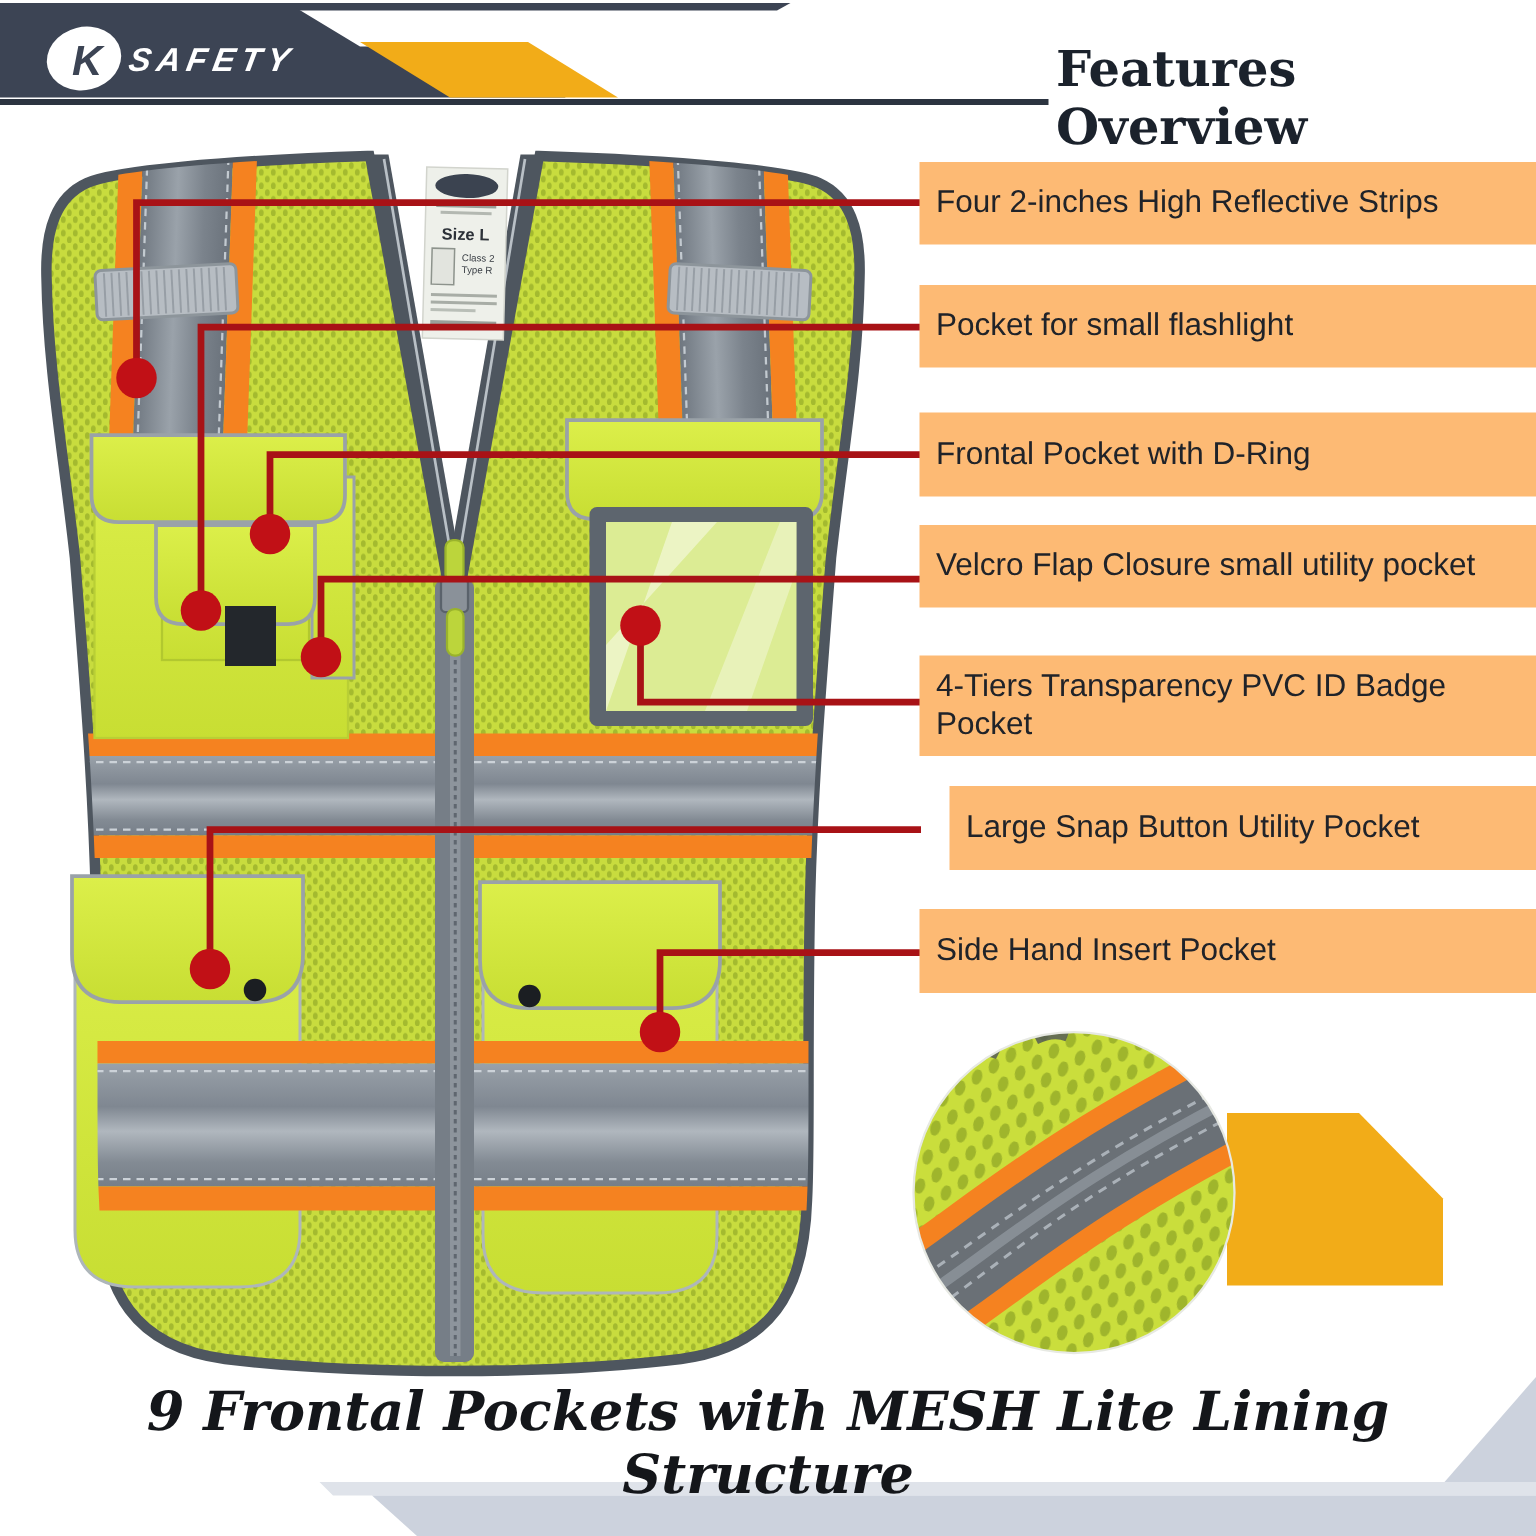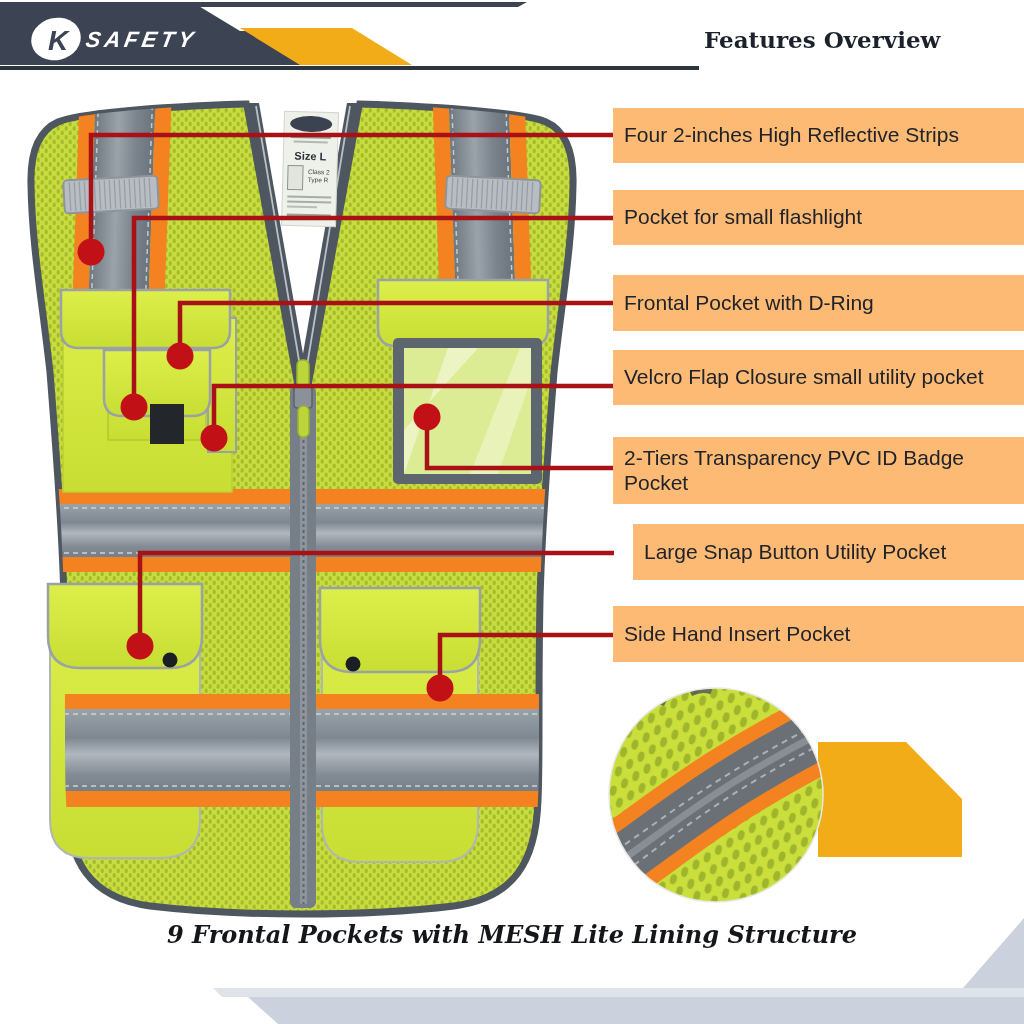--- a/index.html
+++ b/index.html
@@ -1,33 +1,33 @@
 <!DOCTYPE html>
 <html><head>
 <meta charset="utf-8">
 <style>
   html,body{margin:0;padding:0;background:#ffffff;}
   #stage{position:relative;width:1024px;height:1024px;overflow:hidden;background:#fff;
          font-family:"Liberation Sans", sans-serif;}
   #art{position:absolute;left:0;top:0;}
   .hdr-title{position:absolute;left:704px;top:26px;width:310px;
-             font-family:"DejaVu Serif", serif;font-weight:bold;font-size:23px;
+             font-family:"DejaVu Serif", serif;font-weight:bold;font-size:33px;
              color:#1b222c;letter-spacing:0px;}
   .logo-text{position:absolute;left:86px;top:27px;color:#ffffff;
              font-style:italic;font-weight:bold;font-size:22px;letter-spacing:4px;
              transform:skewX(-10deg);}
   .feature-box{position:absolute;left:613px;width:411px;background:#fdba74;
                display:flex;align-items:center;color:#202329;
                font-size:21px;line-height:1.15;}
   .feature-box span{padding-left:11px;display:block;}
   .inset-caption{position:absolute;left:833px;top:752px;width:84px;
                  font-size:19px;line-height:32px;color:#121416;font-weight:400;}
   .footer-title{position:absolute;left:0;top:920px;width:1024px;text-align:center;
                 font-family:"DejaVu Serif", serif;font-style:italic;font-weight:bold;
-                font-size:24px;color:#14161a;}
+                font-size:36px;color:#14161a;}
 </style>
 </head>
 <body>
 
 <div id="stage">
 
 <svg id="art" width="1024" height="1024" viewBox="0 0 1024 1024">
   <defs>
     <pattern id="mesh" width="8" height="9" patternUnits="userSpaceOnUse">
       <rect width="8" height="9" fill="#c8dc3e"></rect>
@@ -270,21 +270,21 @@
 <div class="feature-box" style="top:190px;height:55px;">
   <span>Pocket for small flashlight</span>
     </div>
 <div class="feature-box" style="top:275px;height:56px;">
   <span>Frontal Pocket with D-Ring</span>
     </div>
 <div class="feature-box" style="top:350px;height:55px;">
   <span>Velcro Flap Closure small utility pocket</span>
     </div>
 <div class="feature-box" style="top:437px;height:67px;">
-  <span>2-Tiers Transparency PVC ID Badge Pocket</span>
+  <span>4-Tiers Transparency PVC ID Badge Pocket</span>
     </div>
 <div class="feature-box" style="top:524px;height:56px;margin-left:20px;">
   <span>Large Snap Button Utility Pocket</span>
     </div>
 <div class="feature-box" style="top:606px;height:56px;">
   <span>Side Hand Insert Pocket</span>
     </div>
 
 <div class="footer-title">9 Frontal Pockets with MESH Lite Lining Structure</div>
 

